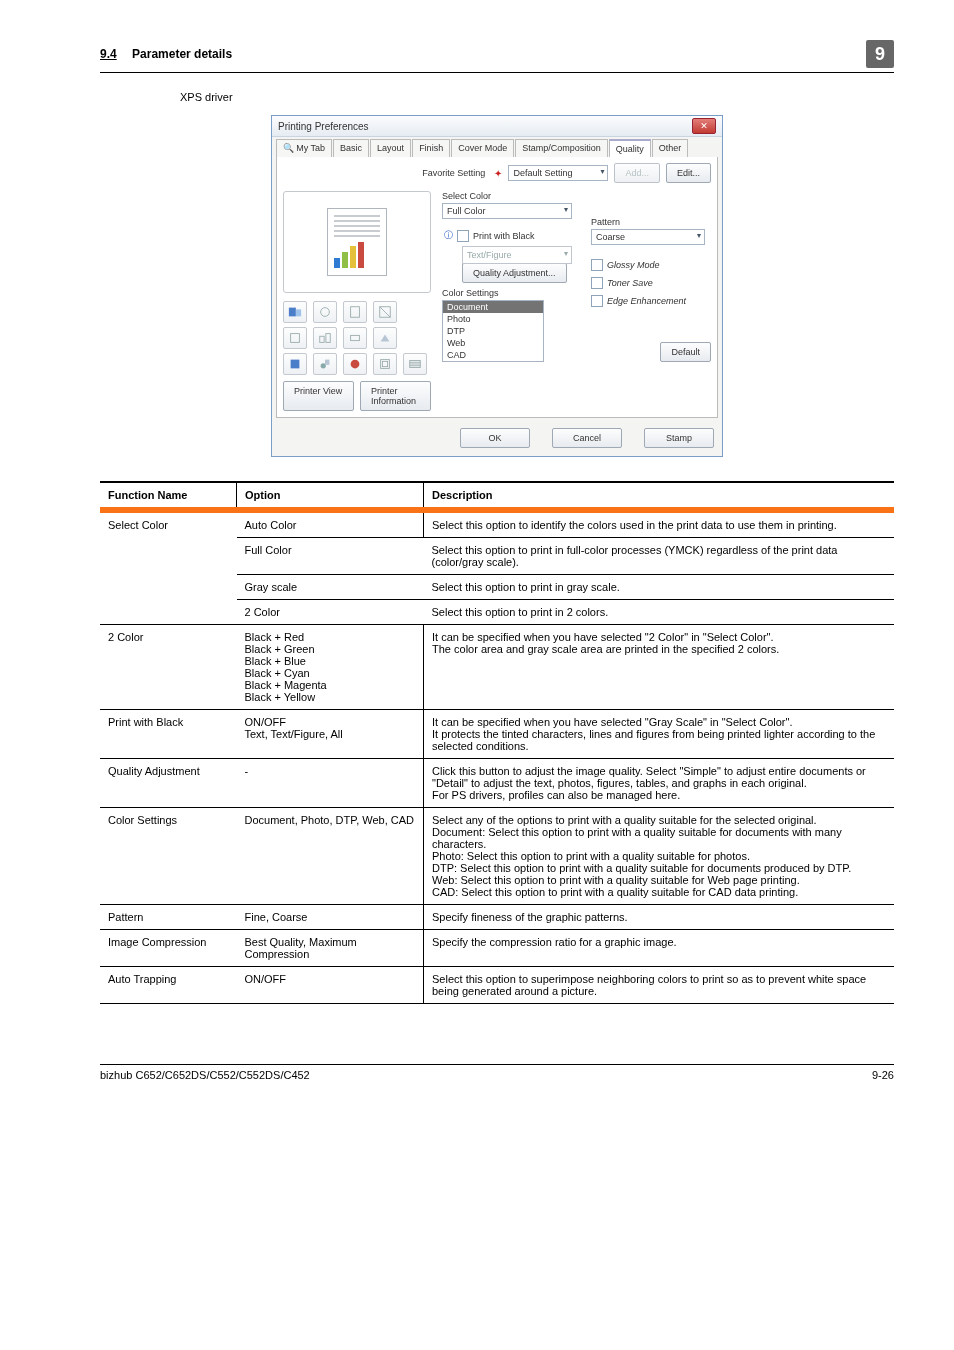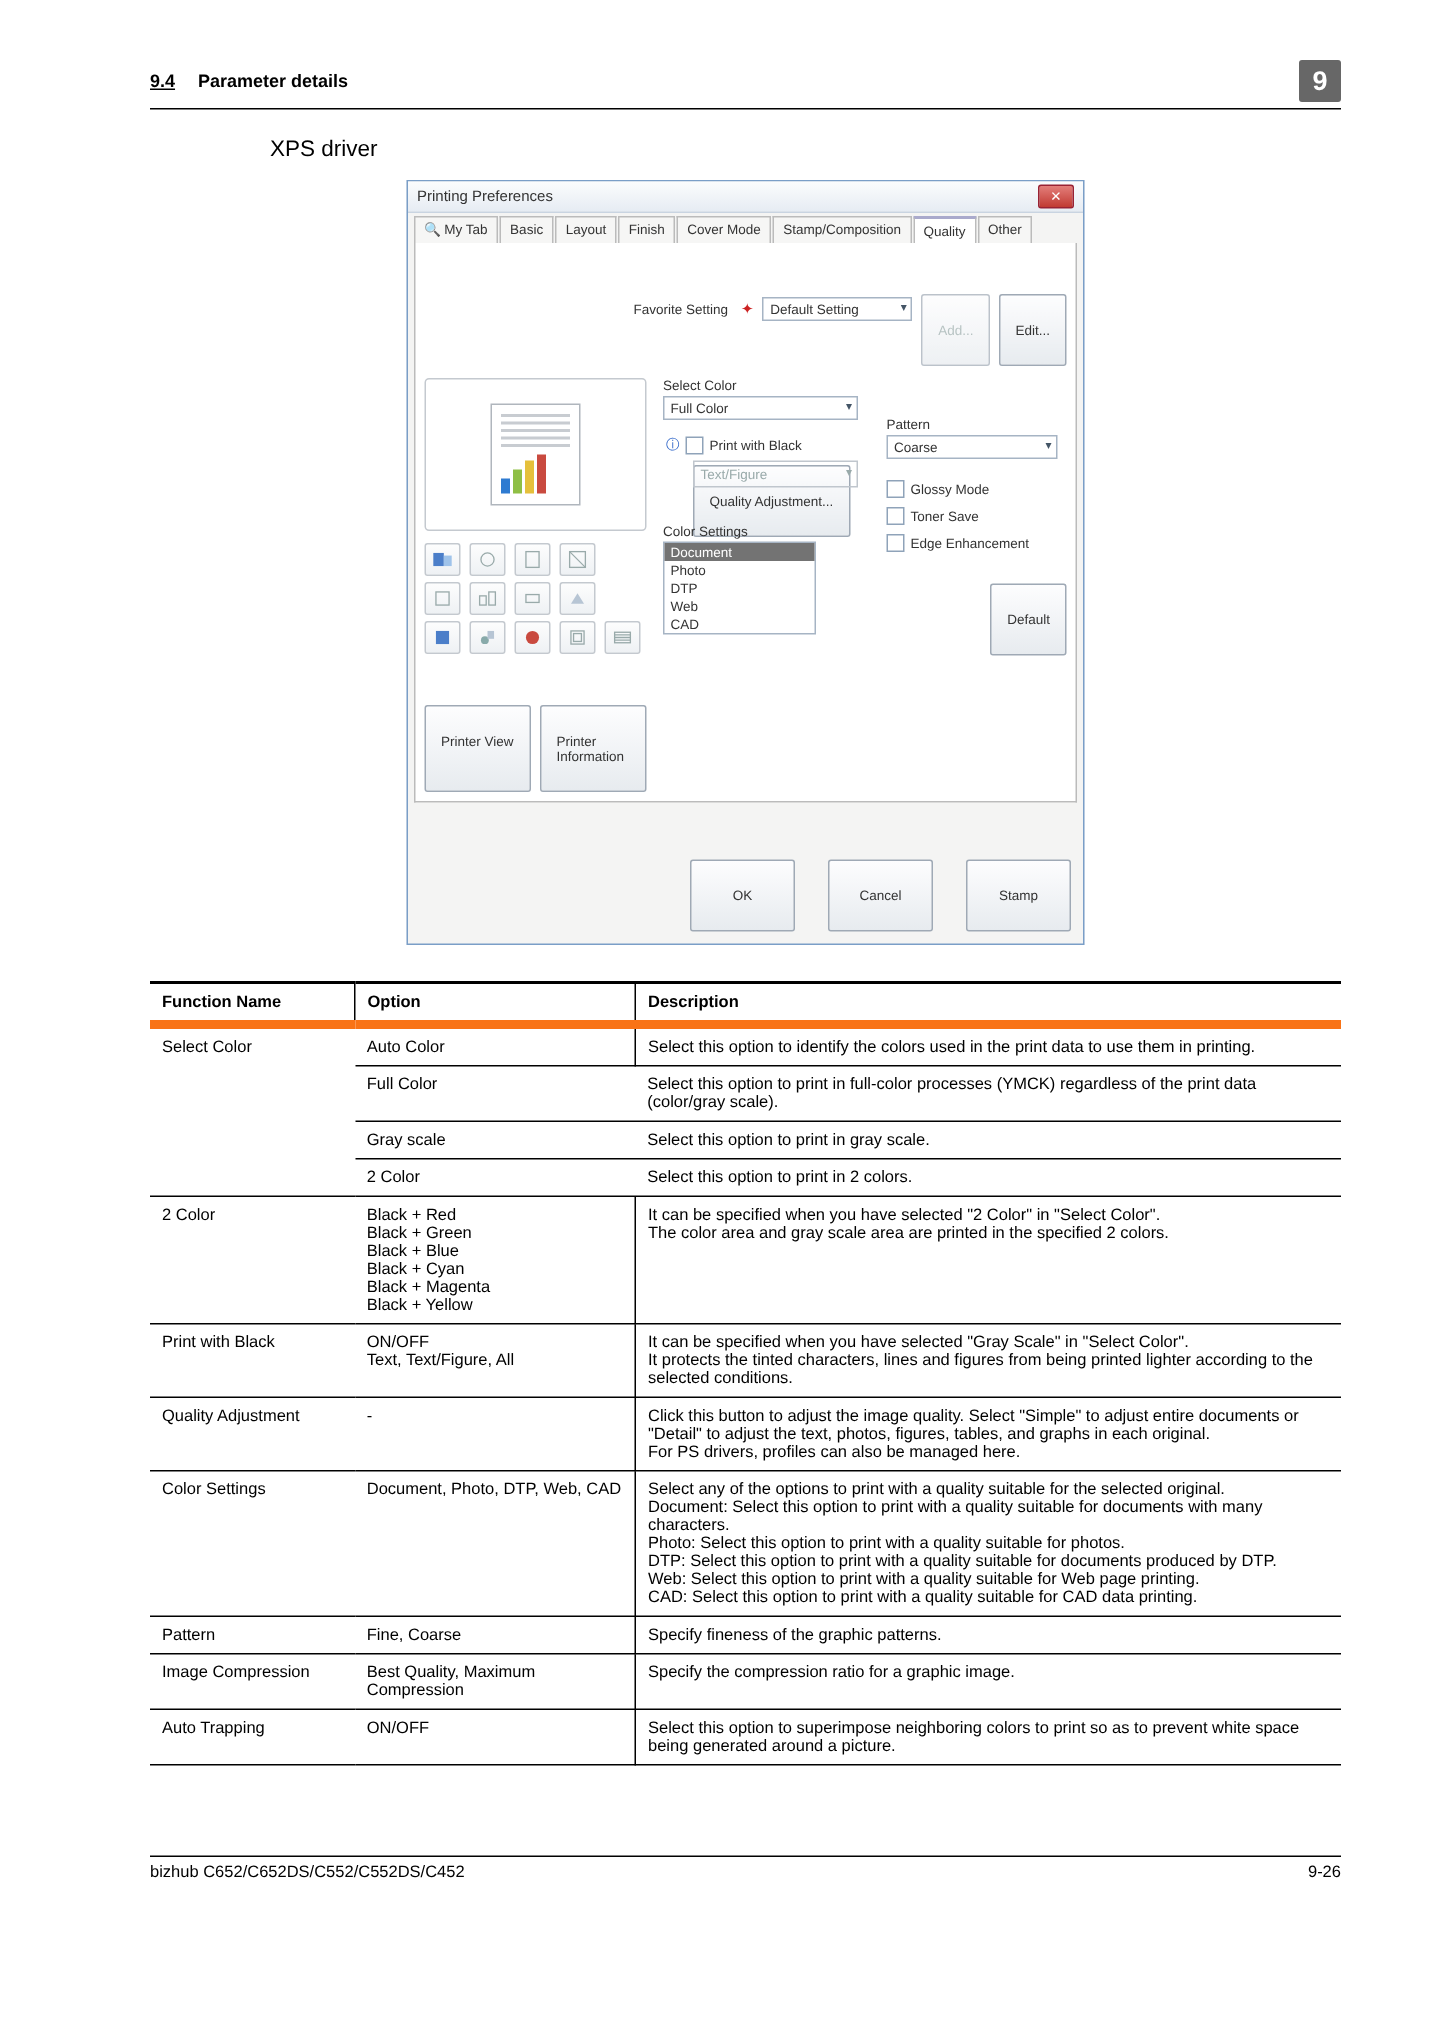--- a/index.html
+++ b/index.html
@@ -31,21 +31,21 @@
     width: 28px;
     height: 28px;
     display: flex;
     align-items: center;
     justify-content: center;
     font-size: 18px;
     font-weight: bold;
     border-radius: 2px;
   }
   .driver-label {
-    font-size: 15px;
+    font-size: 11px;
     margin-left: 80px;
     margin-bottom: 12px;
   }
 
   
   .dialog-wrap { display: flex; justify-content: center; margin-bottom: 24px; }
   .dialog {
     width: 450px;
     border: 1px solid #7a9ec7;
     background: #f4f4f3;
@@ -111,23 +111,22 @@
     content: "▾";
     position: absolute;
     right: 3px;
     top: 1px;
     color: #456;
     font-size: 8px;
   }
   .btn {
     border: 1px solid #9fa9b5;
     background: linear-gradient(#fdfdfe,#e7ebef);
-    padding: 18px 10px;
+    padding: 4px 10px;
     border-radius: 2px;
-    margin-top: 28px;
   }
   .btn.disabled { color: #9aa; opacity: .7; }
   .panel-grid { display: flex; gap: 10px; }
   .preview {
     width: 148px;
     border-right: 1px solid transparent;
   }
   .preview-box {
     border: 1px solid #c4c9cf;
     height: 100px;
@@ -157,21 +156,21 @@
     border: 1px solid #c4c9cf;
     border-radius: 2px;
     background: linear-gradient(#fdfdfd,#eef1f4);
     display: flex; align-items: center; justify-content: center;
   }
   .ico svg { width: 14px; height: 14px; }
   .pv-btns { display: flex; gap: 6px; margin-top: 6px; }
   .midcol { flex: 1; }
   .label { font-size: 9px; margin-bottom: 2px; }
   .fullwidth-combo { display: block; margin-bottom: 6px; }
-  .chk { display: flex; align-items: center; gap: 4px; }
+  .chk { display: flex; align-items: center; gap: 4px; font-style: italic; }
   .cbx { width: 10px; height: 10px; border: 1px solid #8fa3b9; background: #fff; display: inline-block; }
   .disabled-box { border: 1px solid #c0c6cd; padding: 3px 18px 3px 4px; color: #9aa; position: relative; width: 86px; }
   .disabled-box::after { content: "▾"; position: absolute; right: 3px; top: 2px; color: #9aa; font-size: 8px; }
   .listbox {
     border: 1px solid #a6b4c4;
     width: 100px;
     font-size: 9px;
     margin-top: 2px;
   }
   .listbox div { padding: 1px 4px; }

